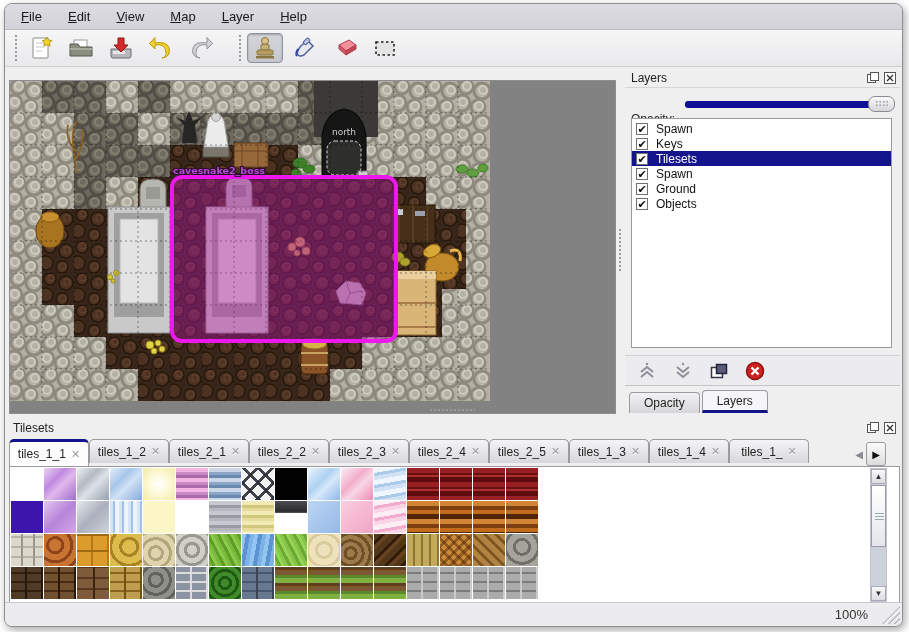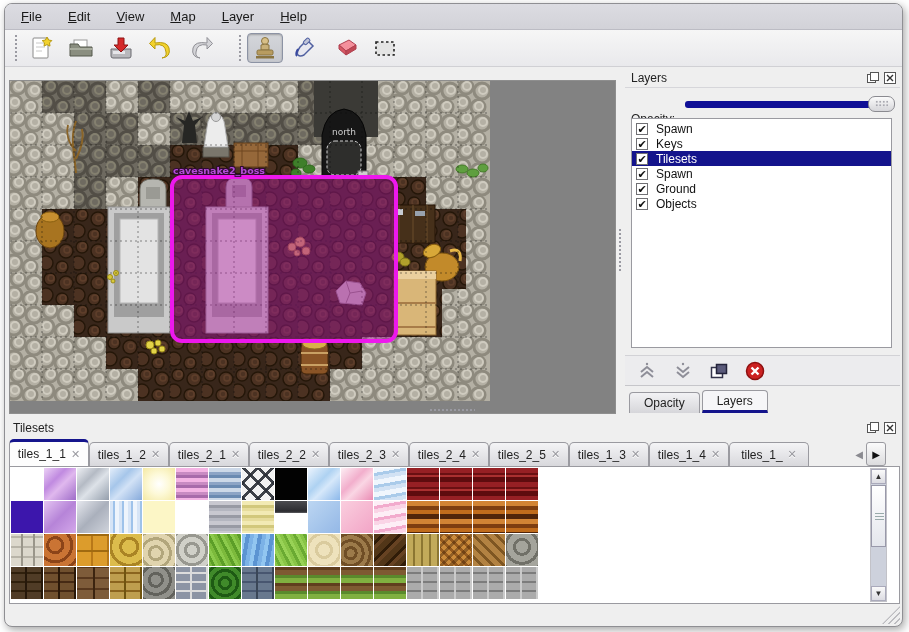--- a/index.html
+++ b/index.html
@@ -62,21 +62,21 @@
   .sm-btn{width:24px;height:24px;border:none;background:transparent;display:flex;align-items:center;justify-content:center;padding:0;}
   .side-tabs{position:absolute;left:4px;top:322px;height:23px;display:flex;align-items:flex-end;gap:2px;}
   .side-tab{height:21px;padding:0 14px;font-size:12px;color:#222;display:flex;align-items:center;
     border:1px solid #9a9aa0;border-bottom:none;border-radius:4px 4px 0 0;
     background:linear-gradient(#f2f2f4,#d6d6da);}
   .side-tab.active{background:#f6f6f8;border-bottom:3px solid #14148c;height:23px;}
   
   .tilesets-panel{position:absolute;left:4px;top:414px;width:891px;height:186px;}
   .tilesets-panel .panel-header{padding:0 4px;}
   .ts-tabbar{position:absolute;left:0;top:21px;right:0;height:27px;display:flex;align-items:flex-end;}
-  .ts-tabs{display:flex;align-items:flex-end;width:841px;overflow:hidden;}
+  .ts-tabs{display:flex;align-items:flex-start;width:841px;overflow:hidden;}
   .ts-tab{flex:0 0 80px;height:24px;display:flex;align-items:center;justify-content:center;gap:5px;
     font-size:12px;color:#222;border:1px solid #9a9aa0;border-bottom:none;border-radius:5px 5px 0 0;
     background:linear-gradient(#f4f4f6,#d8d8dc);white-space:nowrap;overflow:hidden;}
   .ts-tab.active{background:#fdfdfd;border-top:3px solid #14148c;height:27px;}
   .ts-close{color:#9a9aa0;font-weight:bold;font-size:11px;text-shadow:0 1px 0 #fff;}
   .ts-scroll{display:flex;align-items:center;height:24px;margin-left:2px;}
   .ts-scroll .arrow-flat{width:14px;height:22px;border:none;background:transparent;color:#8a8a90;font-size:10px;padding:0;}
   .ts-scroll .arrow-btn{width:20px;height:24px;border:1px solid #9a9aa0;border-radius:3px;
     background:linear-gradient(#fbfbfb,#dcdcde);font-size:10px;color:#111;padding:0;}
   .palette-area{position:absolute;left:0;right:0;top:48px;bottom:0;background:#ffffff;border:1px solid #9a9aa0;}
@@ -607,15 +607,18 @@
           <div class="tile" style="background: repeating-linear-gradient(90deg, rgba(0, 0, 0, 0) 0px, rgba(0, 0, 0, 0) 14px, rgb(202, 202, 202) 14px, rgb(202, 202, 202) 16px), repeating-linear-gradient(0deg, rgb(171, 171, 171) 0px, rgb(171, 171, 171) 7px, rgb(124, 124, 124) 7px, rgb(124, 124, 124) 9px);"></div>
         </div>
       <div class="vscroll">
         <button class="up">▲</button>
         <div class="thumb"></div>
         <button class="down">▼</button>
       </div>
     </div>
   </div>
 
+  <div class="statusbar">
+    <span>100%</span>
+  </div>
   <div class="resize-grip"></div>
 
 </div>
 
 </body></html>

